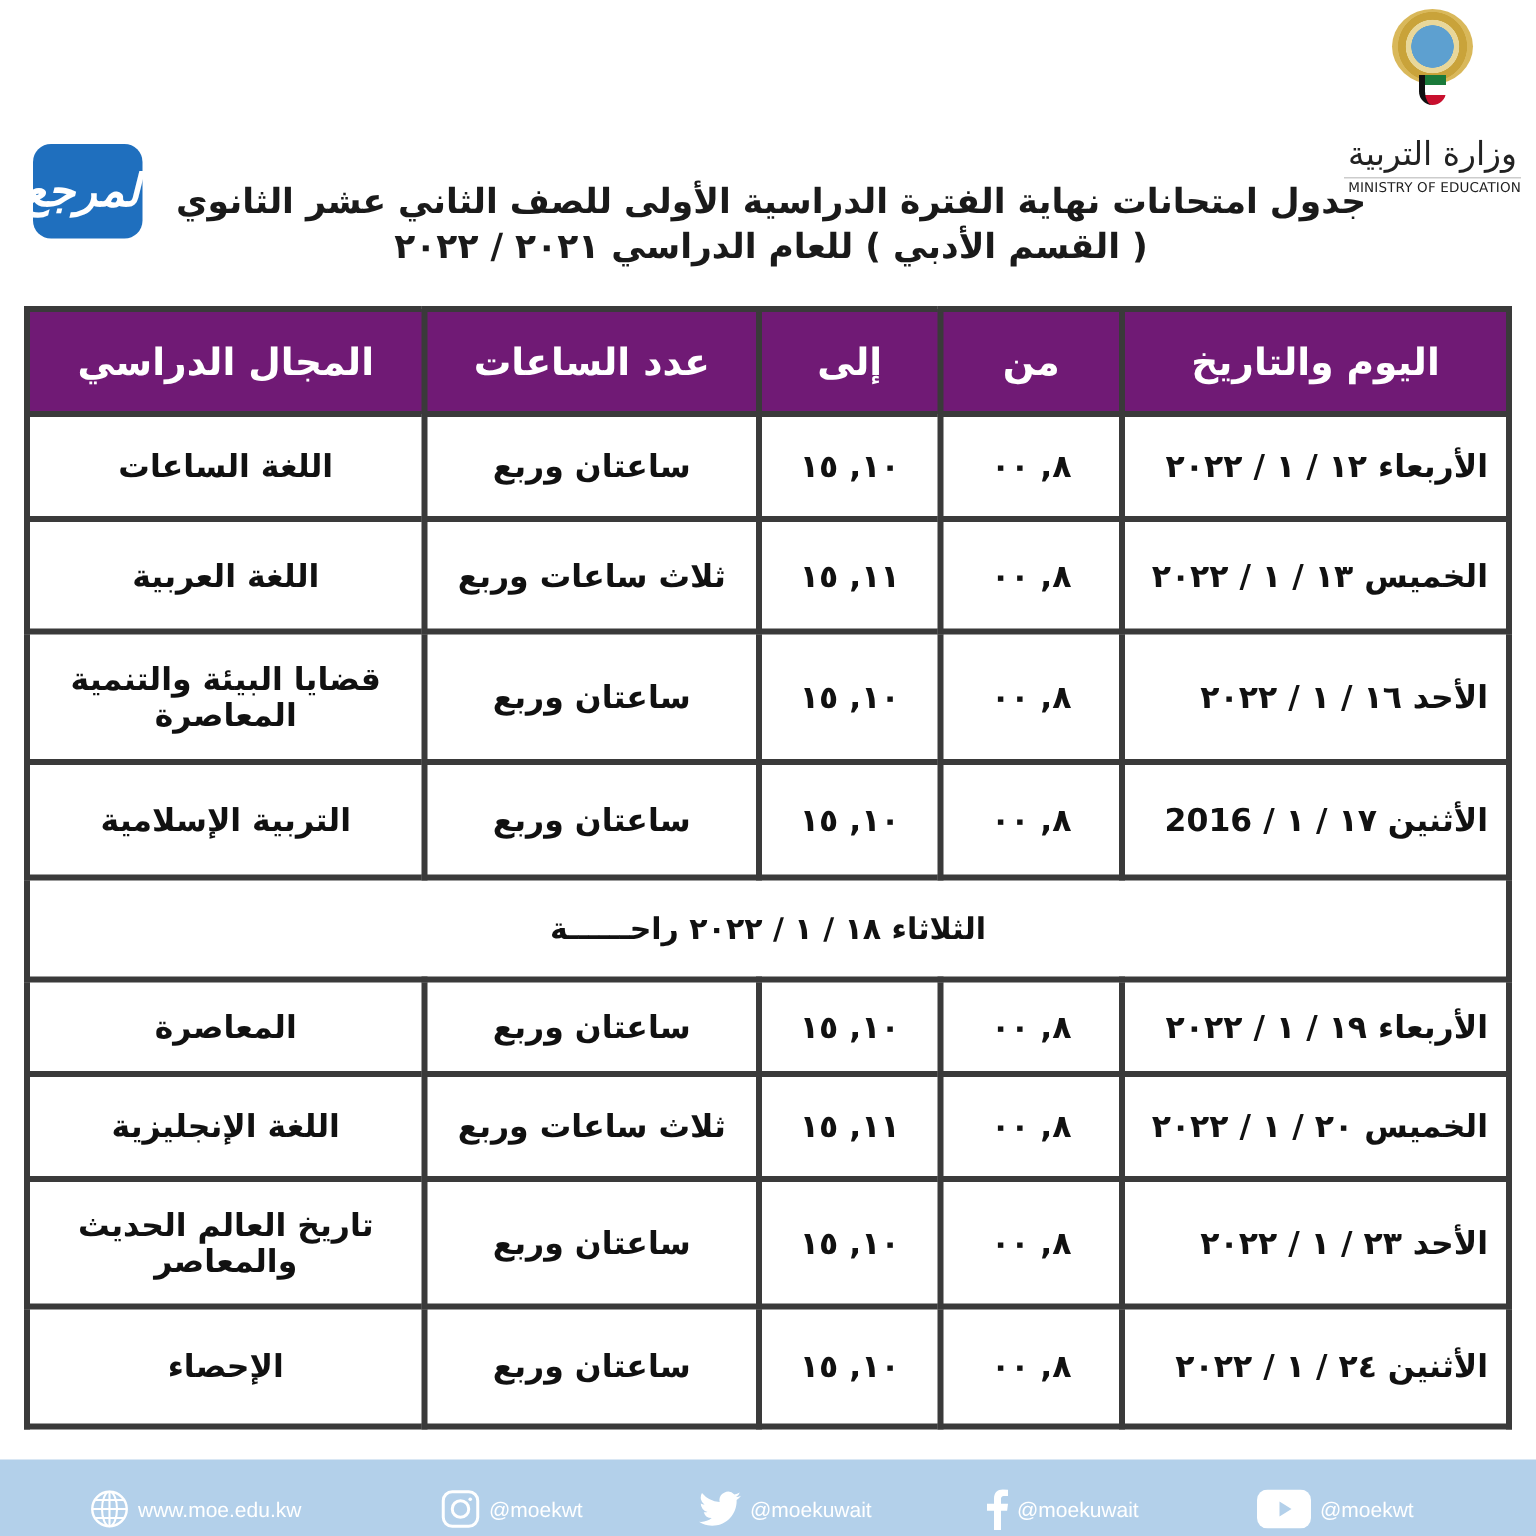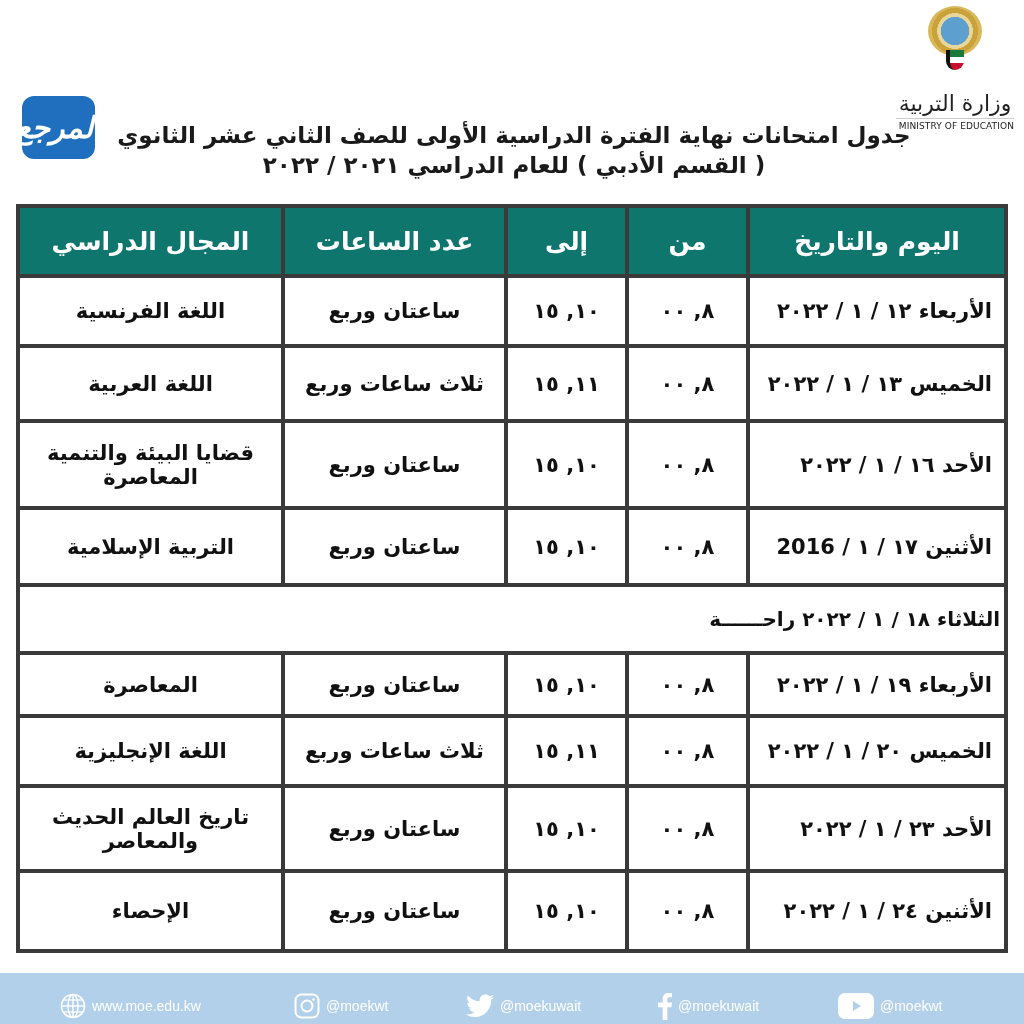--- a/index.html
+++ b/index.html
@@ -19,23 +19,23 @@
                 border-radius:12px; color:#fff; font-size:30px; font-weight:bold; display:flex;
                 align-items:center; justify-content:center; direction:rtl; font-style:italic; }
 
   .title { position:absolute; right:110px; top:120px; width:800px; direction:rtl; text-align:center;
            font-size:23px; font-weight:bold; line-height:30px; color:#1a1a1a; }
 
   table.sched { position:absolute; left:16px; top:204px; width:988px; border-collapse:collapse;
                 direction:rtl; table-layout:fixed; }
   table.sched td, table.sched th { border:4px solid #3a3a3a; text-align:center; vertical-align:middle;
                 font-weight:bold; font-size:21px; padding:0 4px; }
-  table.sched th { background:#0f766e; color:#ffffff; font-size:25px; height:66px; }
+  table.sched th { background:#701a75; color:#ffffff; font-size:25px; height:66px; }
   table.sched td.date { text-align:right; padding-right:12px; }
-  table.sched tr.rest td { font-size:20px;text-align:right; }
+  table.sched tr.rest td { font-size:20px; }
 
   .footer { position:absolute; left:0; top:973px; width:1024px; height:66px; background:#b3d0ea;
             display:flex; align-items:center; color:#ffffff; font-family:"Liberation Sans", sans-serif; font-size:14px; }
   .f-item { position:absolute; display:flex; align-items:center; gap:6px; }
   .ico { display:inline-flex; align-items:center; justify-content:center; color:#fff; }
 </style>
 </head>
 <body>
 
 <div class="logo-right">
@@ -68,21 +68,21 @@
     <th>من</th>
     <th>إلى</th>
     <th>عدد الساعات</th>
     <th>المجال الدراسي</th>
   </tr>
   <tr style="height:70px">
     <td class="date">الأربعاء  ١٢ / ١ / ٢٠٢٢</td>
     <td>٨, ٠٠</td>
     <td>١٠, ١٥</td>
     <td>ساعتان وربع</td>
-    <td>اللغة الفرنسية</td>
+    <td>اللغة الساعات</td>
   </tr>
   <tr style="height:75px">
     <td class="date">الخميس  ١٣ / ١ / ٢٠٢٢</td>
     <td>٨, ٠٠</td>
     <td>١١, ١٥</td>
     <td>ثلاث ساعات وربع</td>
     <td>اللغة العربية</td>
   </tr>
   <tr style="height:87px">
     <td class="date">الأحد  ١٦ / ١ / ٢٠٢٢</td>

